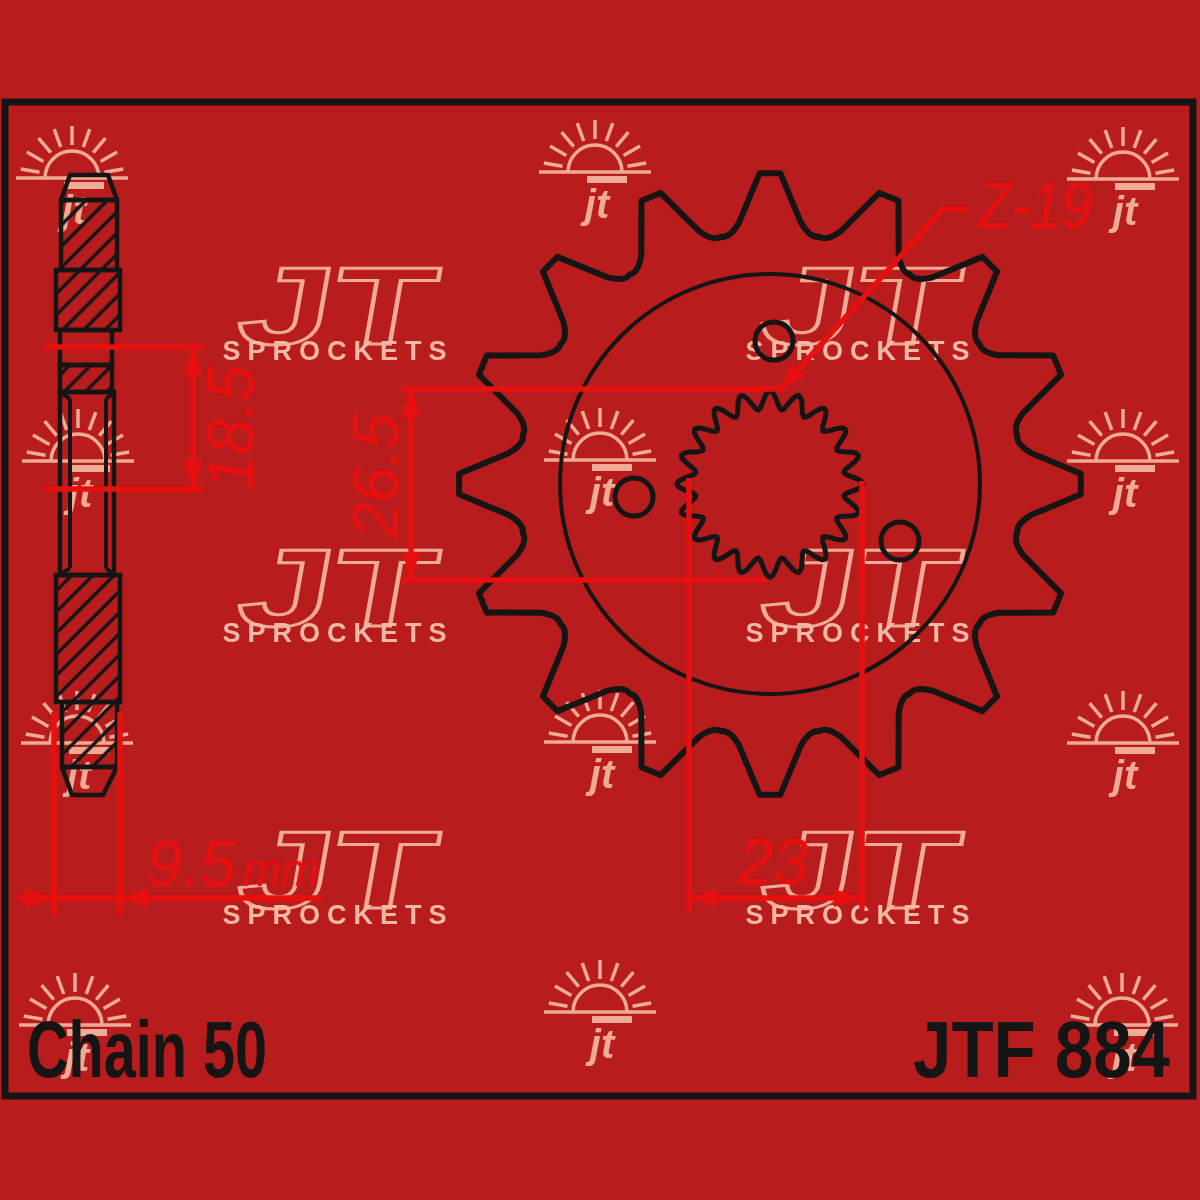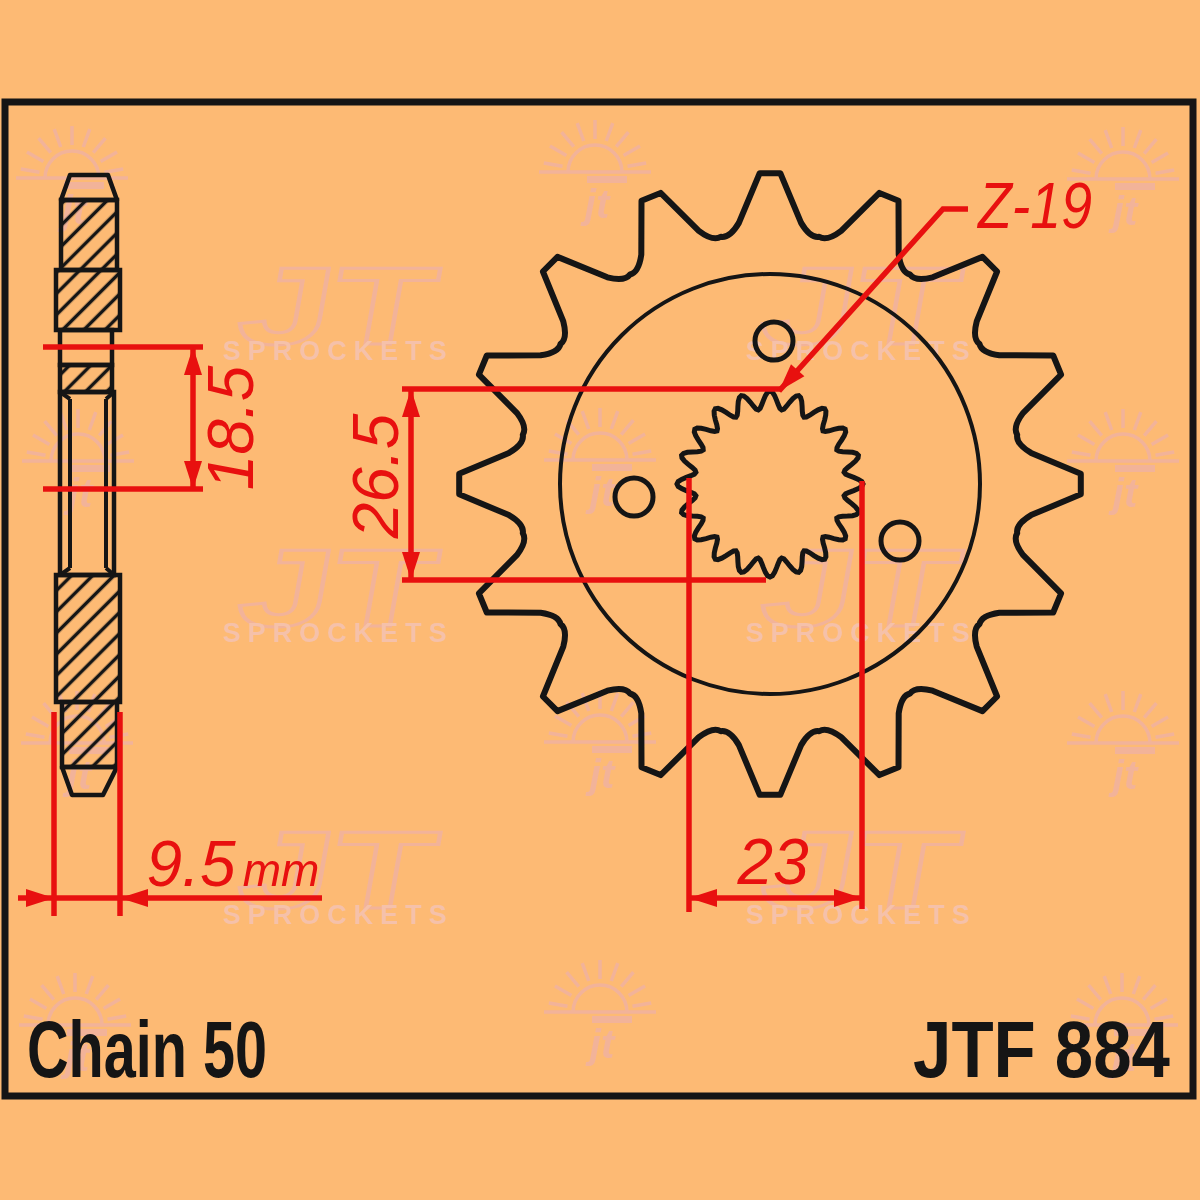--- a/index.html
+++ b/index.html
@@ -1,16 +1,16 @@
 <!DOCTYPE html>
 <html style="--dim-red: #e8100f; --ink: #151515;"><head>
 <meta charset="utf-8">
 <style>
   html,body{margin:0;padding:0;background:#ffffff;}
-  #stage{position:relative;width:1200px;height:1200px;background:#fdba74;overflow:hidden;
+  #stage{position:relative;width:1200px;height:1200px;background:#b91c1c;overflow:hidden;
          font-family:"Liberation Sans",sans-serif;}
   #stage svg{position:absolute;left:0;top:0;width:1200px;height:1200px;}
   .dim{fill:var(--dim-red,#e8100f);font-family:"Liberation Sans",sans-serif;
        font-style:italic;font-size:64px;}
   .dim-sm{fill:var(--dim-red,#e8100f);font-family:"Liberation Sans",sans-serif;
        font-style:italic;font-size:46px;}
   .lbl{fill:var(--ink,#151515);font-family:"Liberation Sans",sans-serif;
        font-weight:bold;font-size:80px;}
   .frame{fill:none;stroke:var(--ink,#151515);stroke-width:7px;}
 </style>

